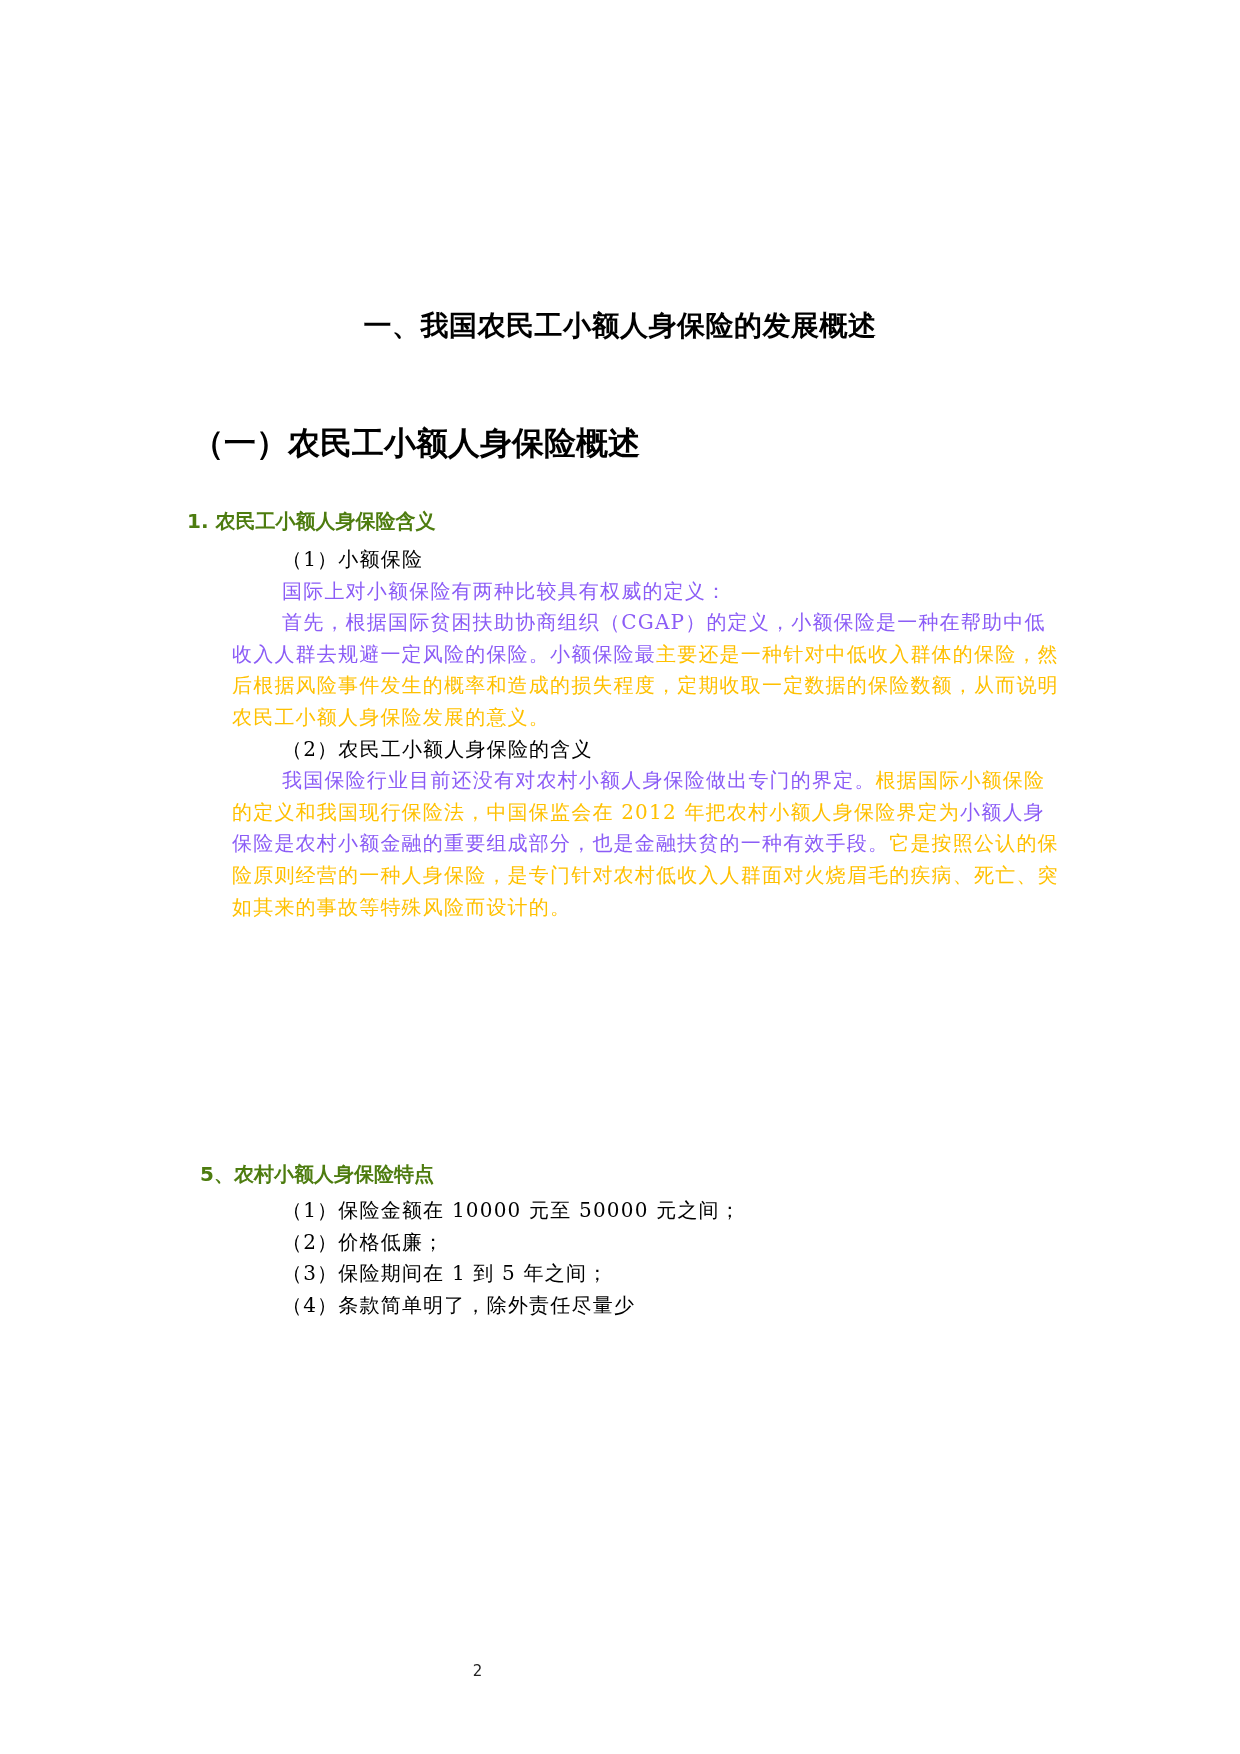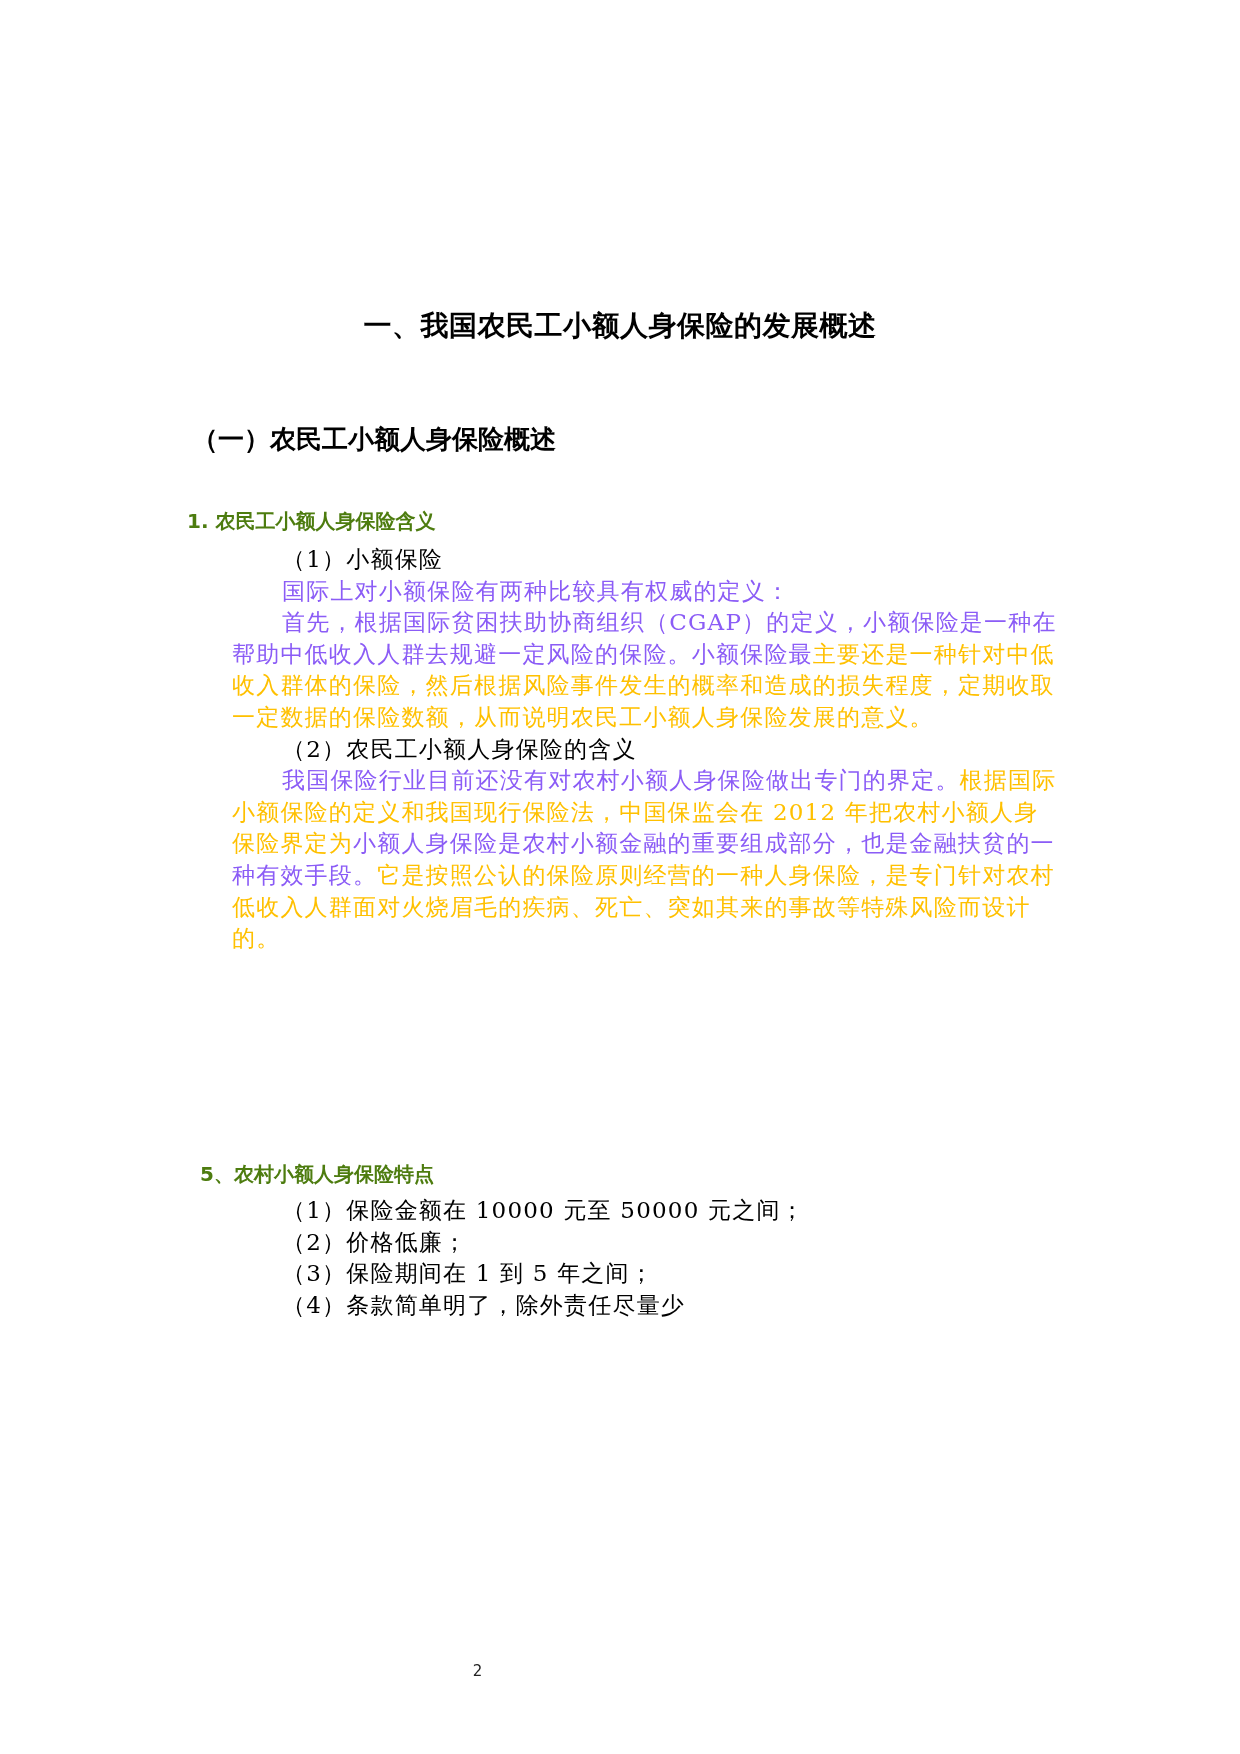--- a/index.html
+++ b/index.html
@@ -7,33 +7,33 @@
   .page { position: absolute; left: 0; top: 16px; width: 1240px; height: 1330px; background: #fff; margin-top: 48px; }
   .h1 {
     position: absolute; left: 0; width: 1240px; top: 243px;
     text-align: center;
     font-family: "DejaVu Sans", "Liberation Sans", sans-serif;
     font-weight: bold; font-size: 28px; color: #000; letter-spacing: 0.5px;
   }
   .h2 {
     position: absolute; left: 192px; top: 358px;
     font-family: "DejaVu Sans", "Liberation Sans", sans-serif;
-    font-weight: bold; font-size: 26px; color: #000;
+    font-weight: bold; font-size: 32px; color: #000;
   }
   .h3 {
     position: absolute;
     font-family: "DejaVu Sans", "Liberation Sans", sans-serif;
     font-weight: bold; font-size: 20px; color: #4d7c0f;
   }
   .h3.s1 { left: 187px; top: 444px; }
   .h3.s2 { left: 200px; top: 1097px; }
   .body {
     position: absolute; left: 232px; width: 830px;
     font-family: "DejaVu Serif", "Liberation Serif", serif;
-    font-size: 23px; line-height: 31.6px; color: #000;
+    font-size: 20px; line-height: 31.6px; color: #000;
     letter-spacing: 1.2px;
   }
   .body p { margin: 0; }
   .indent { text-indent: 50px; }
   .sub { padding-left: 50px; }
   .red { color: #8b5cf6; }
   .yel { color: #ffc000; }
   .blk { color: #000; }
   .block1 { top: 480px; }
   .block2 { top: 1131px; }

